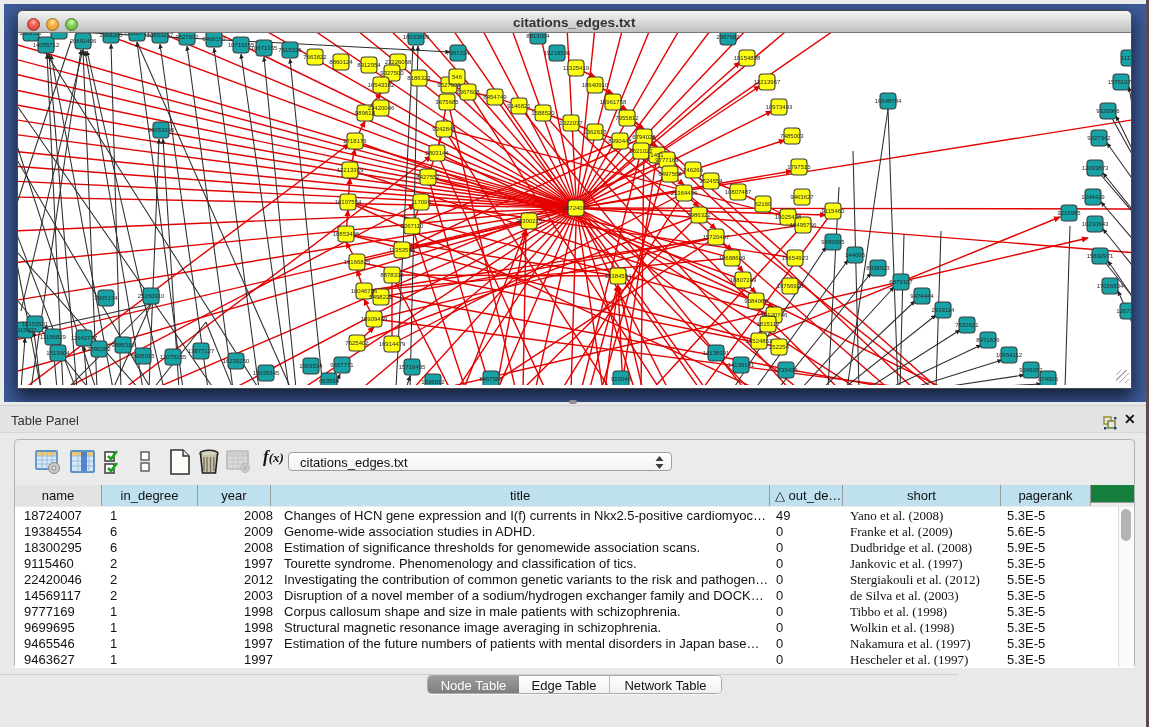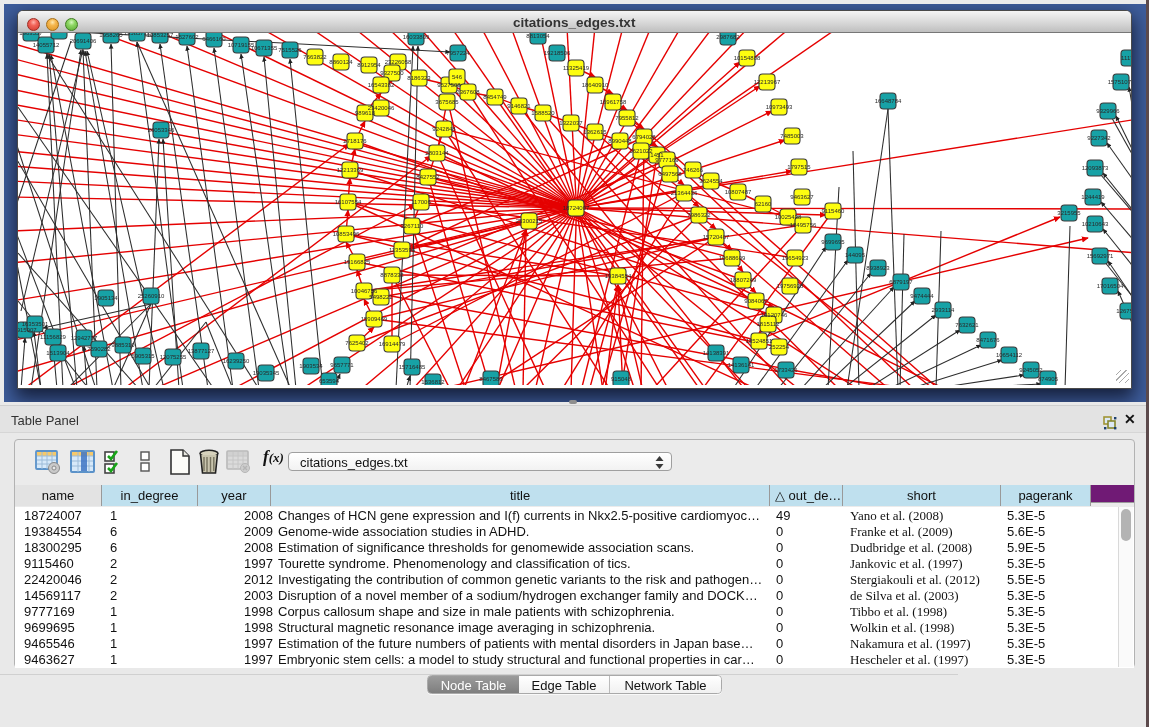--- a/index.html
+++ b/index.html
@@ -24,34 +24,34 @@
 #pfloat { position:absolute; left:1103px; top:10px; width:14px; height:14px; }
 #pclose { position:absolute; left:1124px; top:5px; font-size:14px; font-weight:bold; color:#111; }
 #toolwrap { position:absolute; left:14px; top:37px; width:1121px; height:229px; background:#ebebeb;
   border:1px solid #b2b2b2; border-radius:4px; }
 #toolbar { position:absolute; left:0; top:0; width:100%; height:44px; }
 .ic { position:absolute; top:9px; }
 #combo { position:absolute; left:273px; top:12px; width:384px; height:19px; border:1px solid #9f9f9f;
   border-radius:4px; background:linear-gradient(#ffffff,#f2f2f2); font-size:13px; color:#111; }
 #combo .ct { position:absolute; left:11px; top:2px; }
 #combo .ca { position:absolute; right:7px; top:3px; }
-#thead { position:absolute; left:0px; top:45px; width:1119px; height:18px; background:#701a75; border-bottom:1px solid #9a9a9a; font-size:13px; color:#111; }
+#thead { position:absolute; left:0px; top:45px; width:1119px; height:18px; background:#15803d; border-bottom:1px solid #9a9a9a; font-size:13px; color:#111; }
 .th { position:absolute; top:0; height:21px; background:#bfe0ee; border-right:1px solid #999; text-align:center; padding-top:3px; white-space:nowrap; }
 #th0 { left:0px; width:87px; background:#e3e3e3; }
 #th1 { left:87px; width:96px; }
 #th2 { left:183px; width:73px; }
 #th3 { left:256px; width:499px; }
 #th4 { left:755px; width:73px; text-align:left; padding-left:5px;}
 #th5 { left:828px; width:158px; }
 #th6 { left:986px; width:90px; }
 #tbody { position:absolute; left:0px; top:67px; width:1119px; height:161px; background:#fff; font-size:13px; color:#111; }
 .tr { position:relative; height:16px; white-space:nowrap; }
 .tr div { position:absolute; top:1px; overflow:hidden; }
 .c0 { left:9px; width:76px; } .c1 { left:95px; width:85px; } .c2 { left:188px; width:64px;margin-left:41px; }
-.c3 { left:263px; width:490px; } .c4 { left:761px; width:64px; } .c5 { left:835px; width:148px;font-family:Liberation Serif, serif; }
+.c3 { left:269px; width:490px; } .c4 { left:761px; width:64px; } .c5 { left:835px; width:148px;font-family:Liberation Serif, serif; }
 .c6 { left:992px; width:82px; }
 #vscroll { position:absolute; right:1px; top:67px; width:15px; height:160px; background:#fafafa; border-left:1px solid #d9d9d9;}
 #vthumb { position:absolute; left:2px; top:2px; width:10px; height:32px; background:#b3b3b3; border-radius:5px; }
 #tabsarea { position:absolute; left:0; top:272px; width:958px; height:33px; border-top:1px solid #d0d0d0; }
 #seg { position:absolute; left:427px; top:0px; height:19px; border:1px solid #a9a9a9; border-radius:4.5px;
   overflow:hidden; display:flex; box-shadow:0 1px 0 rgba(255,255,255,.7); }
 .sg { height:100%; font-size:13px; text-align:center; padding-top:2px; background:linear-gradient(#fff,#f1f1f1); color:#111; }
 #sg0 { width:91px; background:linear-gradient(#9c9c9c,#7e7e7e); color:#fff; }
 #sg1 { width:91px; border-right:1px solid #bbb; }
 #sg2 { width:111px; }
@@ -763,21 +763,20 @@
           <div class="c2">1997</div>
           <div class="c3">Estimation of the future numbers of patients with mental disorders in Japan base…</div>
           <div class="c4">0</div>
           <div class="c5">Nakamura et al. (1997)</div>
           <div class="c6">5.3E-5</div>
         </div>
 <div class="tr">
           <div class="c0">9463627</div>
           <div class="c1">1</div>
           <div class="c2">1997</div>
-          <div class="c3">Embryonic stem cells: a model to study structural and functional properties in car…</div>
           <div class="c4">0</div>
           <div class="c5">Hescheler et al. (1997)</div>
           <div class="c6">5.3E-5</div>
         </div>
     </div>
     <div id="vscroll">
         <div id="vthumb"></div>
       </div>
   </div>
   <div id="tabsarea">

